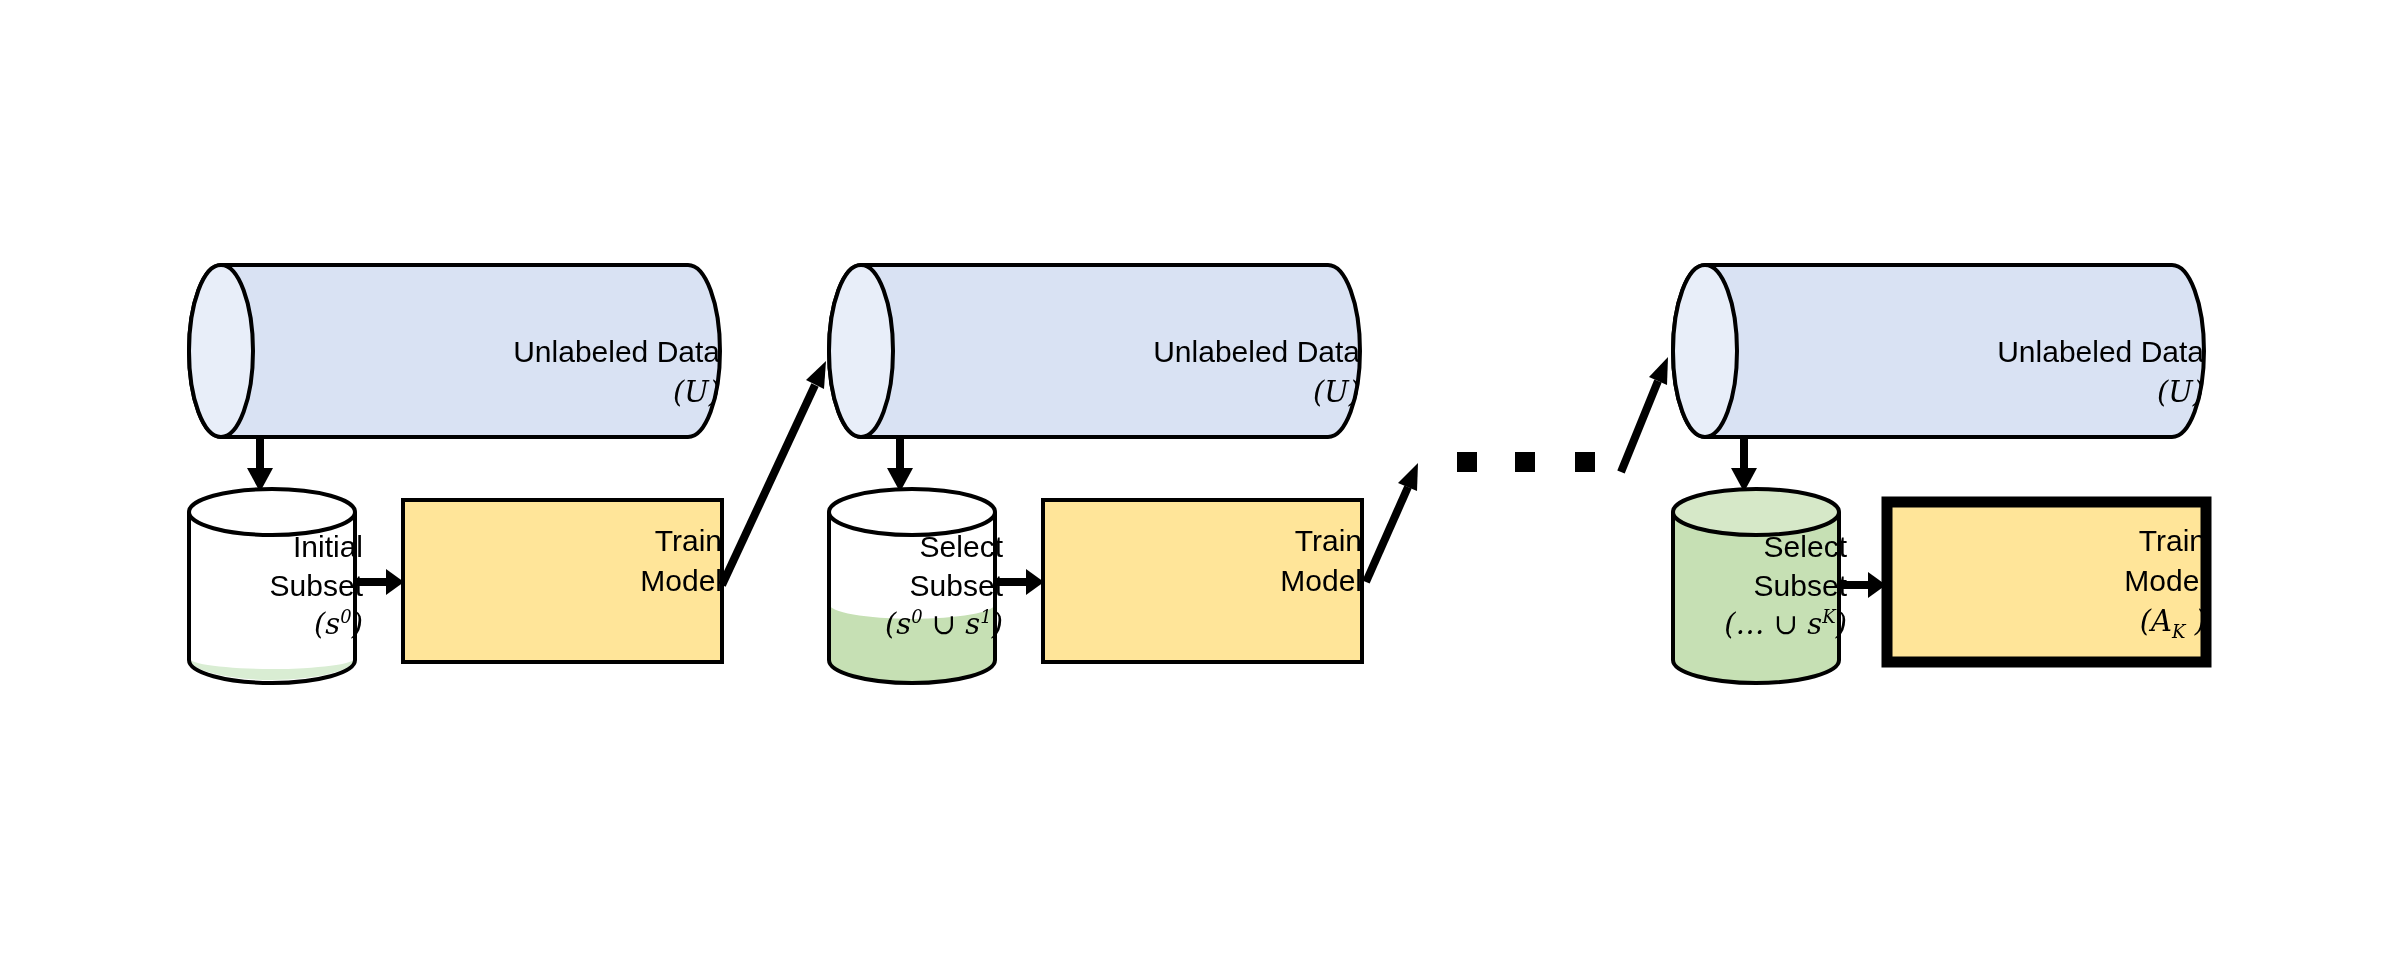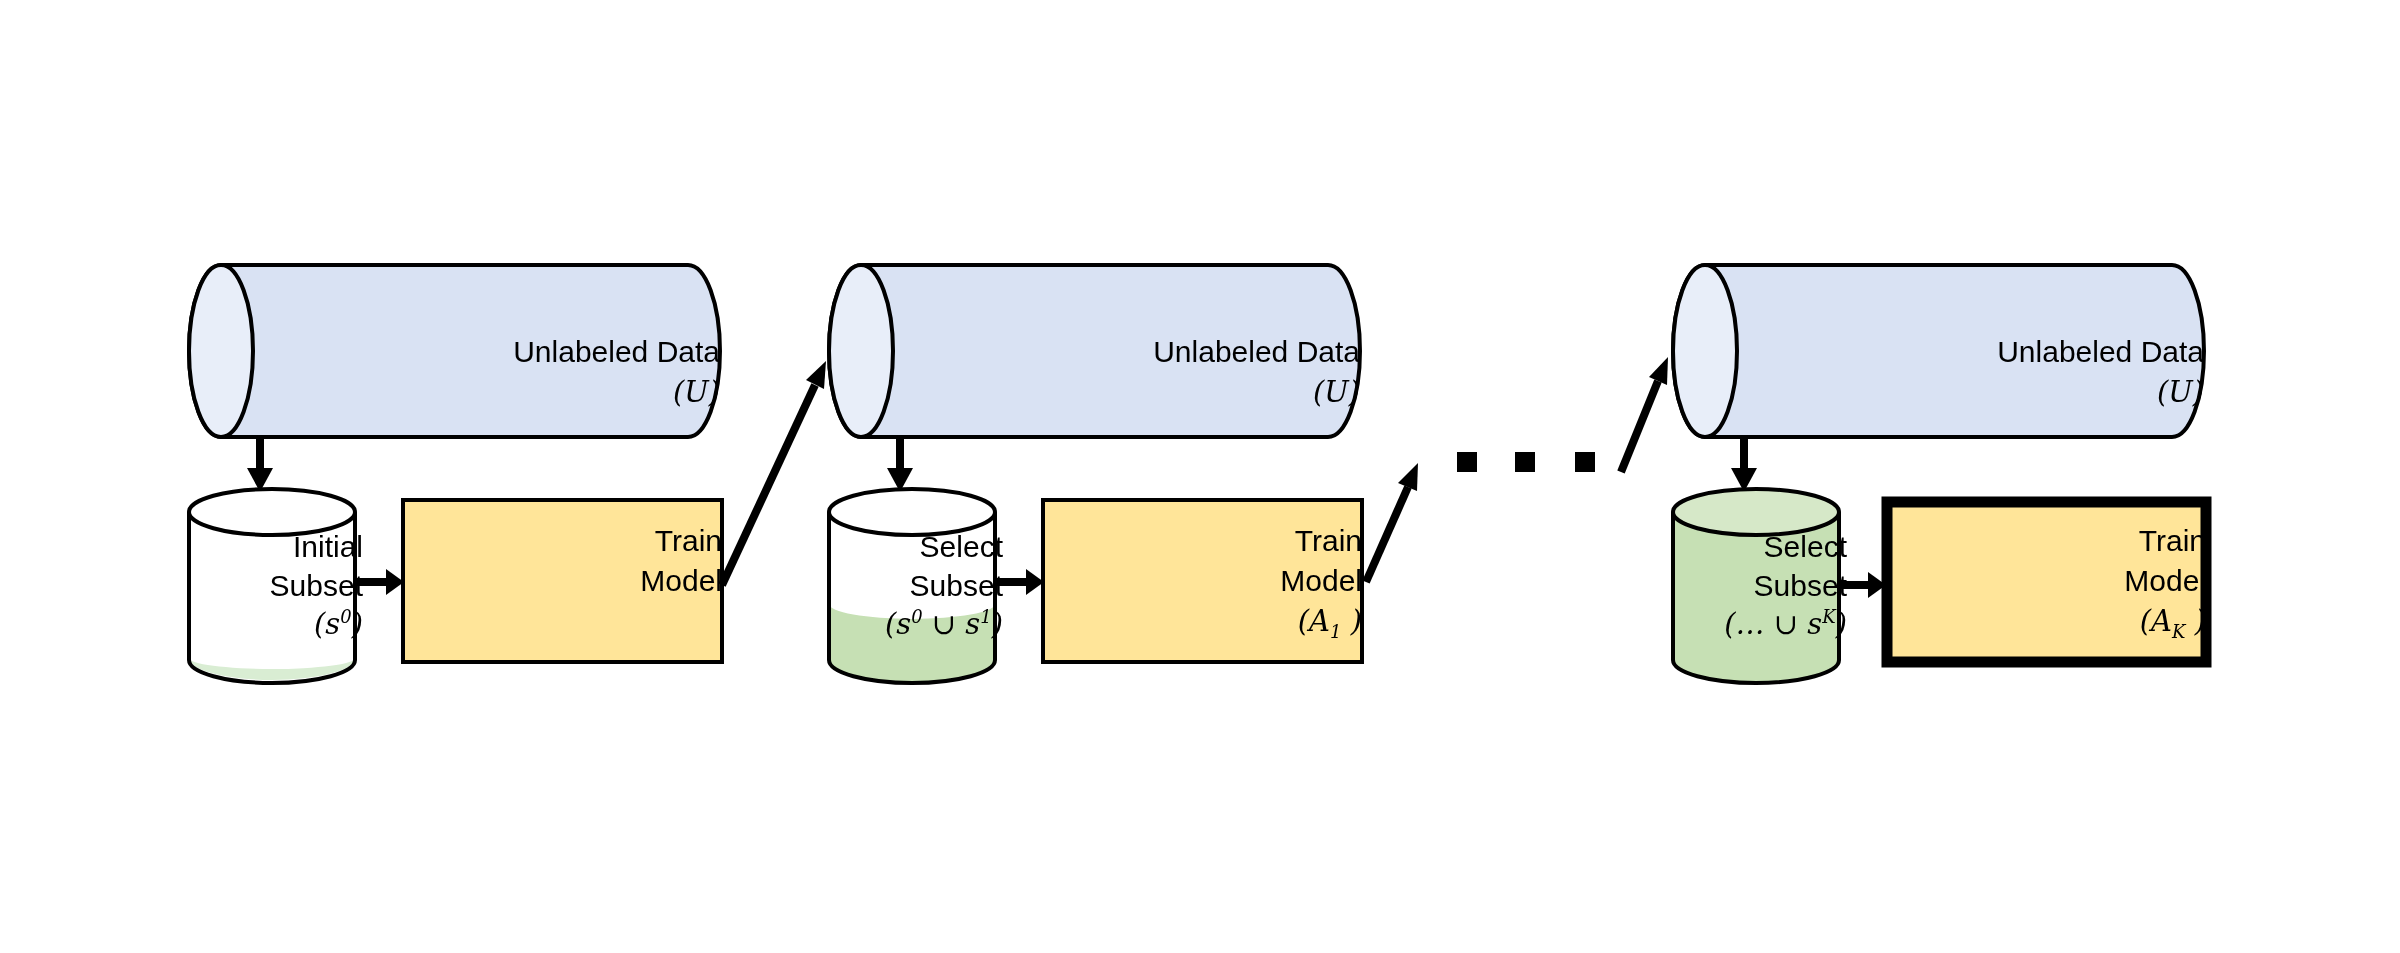--- a/index.html
+++ b/index.html
@@ -106,21 +106,20 @@
     <div class="math">(U)</div>
   </div>
   <div class="label subset-label" style="left:821px;top:527px;width:182px;">
     <div>Select</div>
     <div>Subset</div>
     <div class="math">(s<sup>0</sup> ∪ s<sup>1</sup>)</div>
   </div>
   <div class="label train-label" style="left:1043px;top:521px;width:319px;">
     <div>Train</div>
     <div>Model</div>
-    <div class="math">(A<sub>1</sub> )</div>
   </div>
 
   <div class="label unlabeled-label" style="left:1673px;top:332px;width:531px;">
     <div>Unlabeled Data</div>
     <div class="math">(U)</div>
   </div>
   <div class="label subset-label" style="left:1665px;top:527px;width:182px;">
     <div>Select</div>
     <div>Subset</div>
     <div class="math">(… ∪ s<sup>K</sup>)</div>

